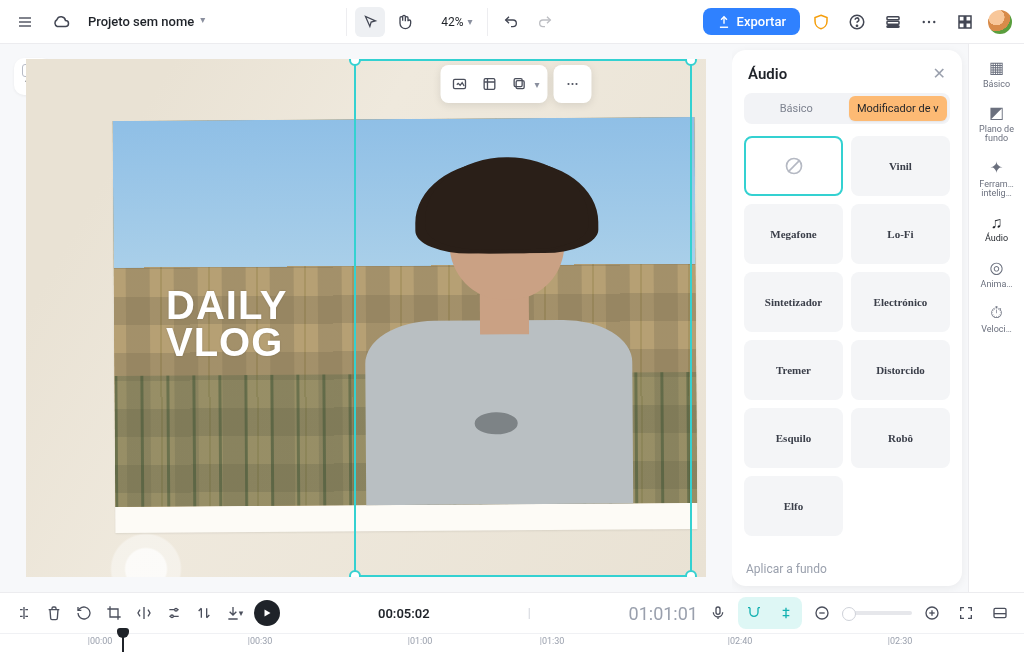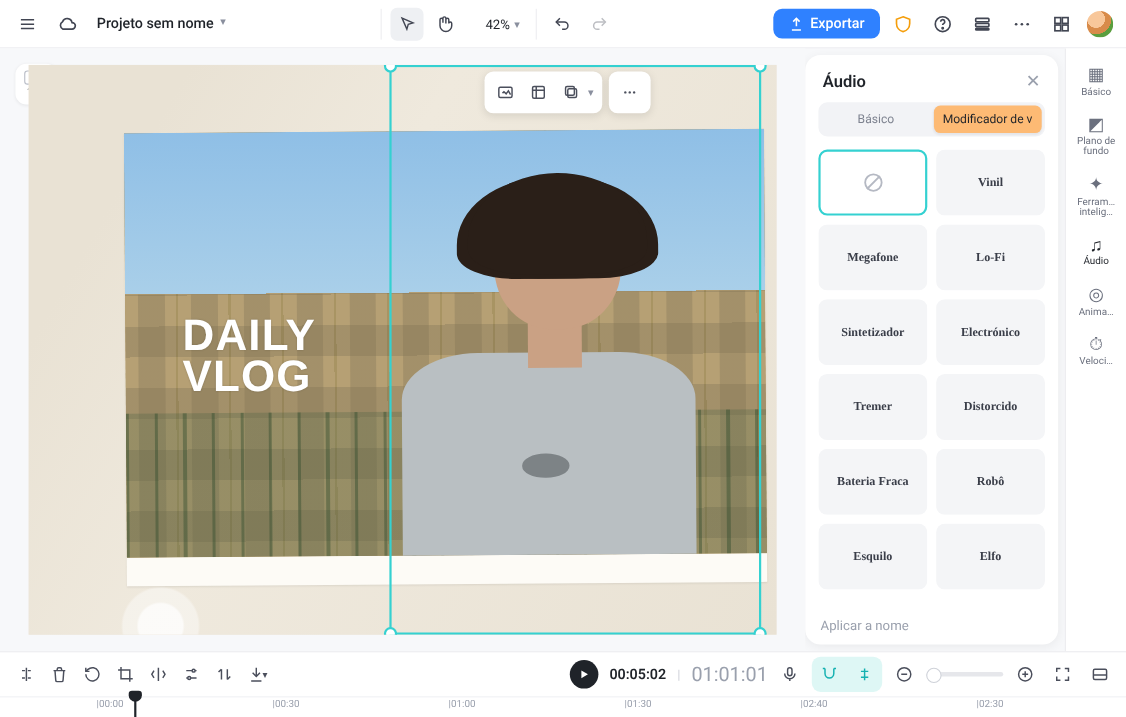--- a/index.html
+++ b/index.html
@@ -196,21 +196,21 @@
   .bottom-bar{
     position:absolute;left:0;right:0;bottom:0;
     background:#fff;border-top:1px solid #ececef;
     height:60px;
   }
   .bb-row{
     display:flex;align-items:center;height:40px;padding:0 10px;gap:6px;
   }
   .bb-left{display:flex;gap:2px}
   .bb-btn{width:28px;height:28px;display:flex;align-items:center;justify-content:center;color:#4b4f5c;border-radius:6px;cursor:pointer}
-  .bb-center{flex:1;display:flex;align-items:center;justify-content:flex-end;gap:10px;font-variant-numeric:tabular-nums}
+  .bb-center{flex:1;display:flex;align-items:center;justify-content:space-between;gap:10px;font-variant-numeric:tabular-nums}
   .play-btn{width:26px;height:26px;border-radius:50%;background:#1f2329;color:#fff;display:flex;align-items:center;justify-content:center;cursor:pointer}
   .time-cur{font-weight:600;font-size:13px}
   .time-total{color:#9aa0ad;font-size:18px}
   .bb-right{display:flex;align-items:center;gap:6px}
   .mag-pair{display:flex;align-items:center;gap:4px;background:#def7f5;border-radius:8px;padding:2px}
   .mag-pair .bb-btn{color:#14b1b1}
   .zoom-slider{width:70px;height:4px;border-radius:4px;background:#e6e7eb;position:relative}
   .zoom-slider::after{content:"";position:absolute;left:0;top:-4px;width:12px;height:12px;border-radius:50%;background:#fff;border:1px solid #cfd2d9}
 
   .ruler{
@@ -410,26 +410,25 @@
             <line x1="5" y1="19" x2="19" y2="5"></line>
           </svg>
       </div>
       <div class="effect">Vinil</div>
       <div class="effect">Megafone</div>
       <div class="effect">Lo-Fi</div>
       <div class="effect">Sintetizador</div>
       <div class="effect">Electrónico</div>
       <div class="effect">Tremer</div>
       <div class="effect">Distorcido</div>
-      <div class="effect">Bateria Fraca</div>
+      <div class="effect">Esquilo</div>
       <div class="effect">Robô</div>
-      <div class="effect">Esquilo</div>
       <div class="effect">Elfo</div>
     </div>
-    <div class="panel-footer">Aplicar a nome</div>
+    <div class="panel-footer">Aplicar a fundo</div>
   </div>
 
   <div class="right-sidebar">
     <div class="rsb-item">
       <span class="ic">▦</span>
       <span>Básico</span>
     </div>
     <div class="rsb-item">
       <span class="ic">◩</span>
       <span>Plano de fundo</span>
@@ -557,18 +556,18 @@
             <line x1="3" y1="13" x2="21" y2="13"></line>
           </svg>
         </div>
     </div>
   </div>
 
   <div class="ruler">
     <div class="tick" style="left:100px">|00:00</div>
     <div class="tick" style="left:260px">|00:30</div>
     <div class="tick" style="left:420px">|01:00</div>
-    <div class="tick" style="left:580px">|01:30</div>
+    <div class="tick" style="left:552px">|01:30</div>
     <div class="tick" style="left:740px">|02:40</div>
     <div class="tick" style="left:900px">|02:30</div>
     <div class="playhead" style="left:122px"></div>
   </div>
 </div>
 
 </body></html>

